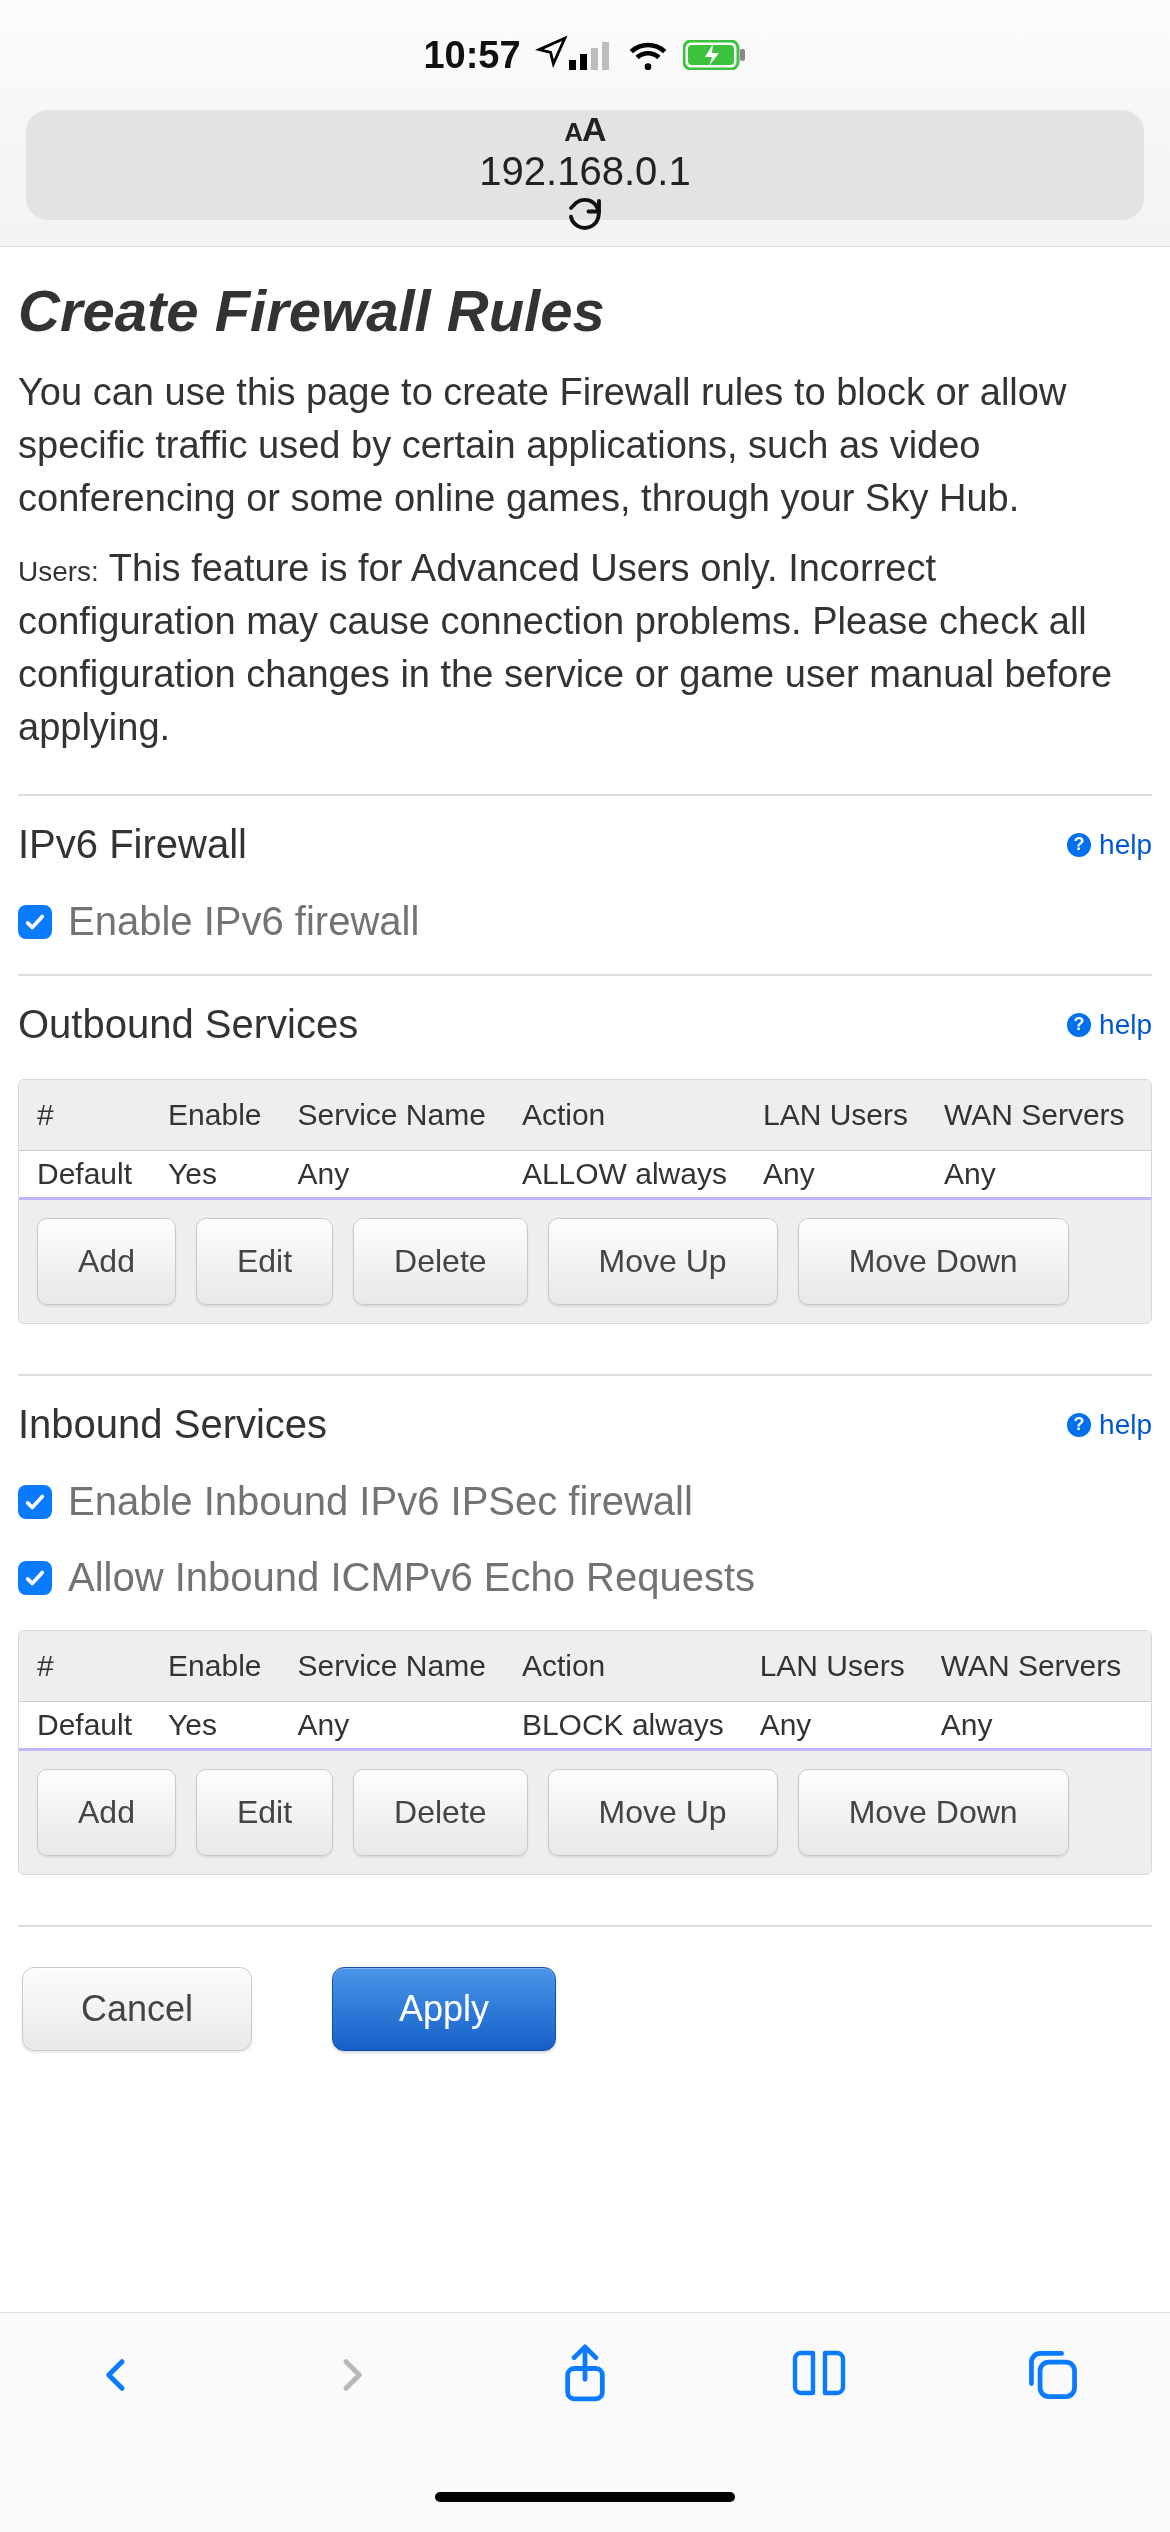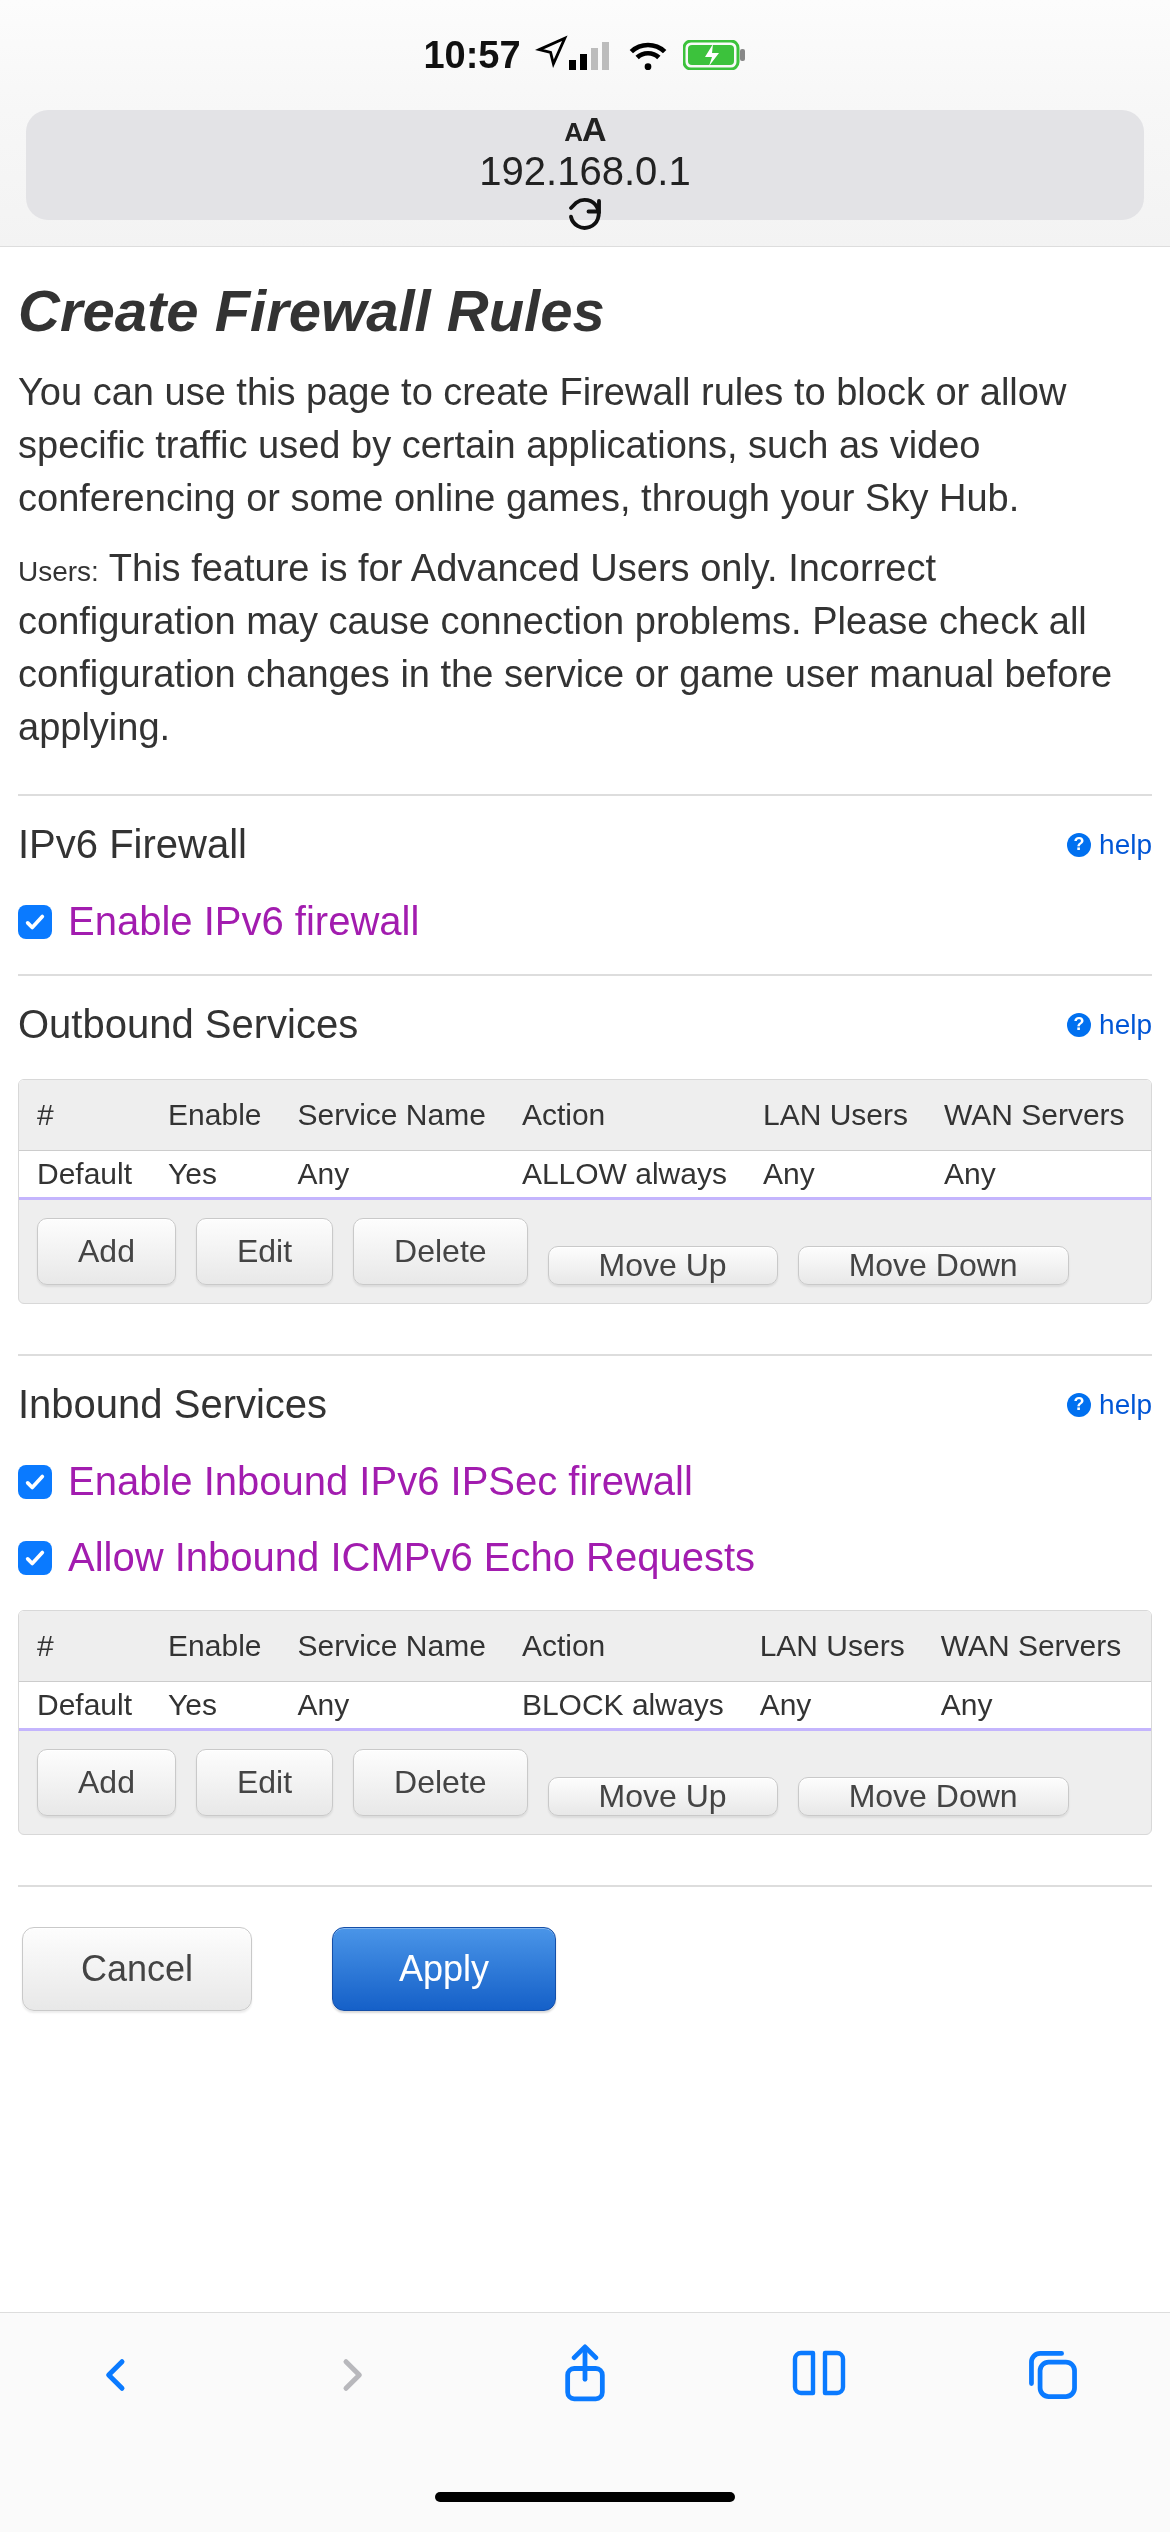--- a/index.html
+++ b/index.html
@@ -86,21 +86,21 @@
     gap: 21px;
   }
   .section-title { font-size: 40px; color:#333; }
   .help-link { font-size: 28px; color:#0056d6; display:flex; align-items:center; gap:8px;}
   .help-link .q {
     display:inline-flex; width:24px; height:24px; border-radius:50%; background:#0070f0;
     color:#fff; font-size:18px; align-items:center; justify-content:center; font-weight:700;
   }
 
   .check-row {
-    display:flex; align-items:center; gap:16px; font-size:40px; color:#a21caf;
+    display:flex; align-items:center; gap:16px; font-size:40px; color:#737373;
     margin: 31px 0 30px 0;
   }
   .chk {
     width:34px; height:34px; border-radius:8px; background:#0a7aff;
     display:inline-flex; align-items:center; justify-content:center; flex-shrink:0;
   }
 
   
   .tbl-wrap {
     border:1px solid #d8d8d8;
@@ -136,21 +136,21 @@
   .btn {
     background: linear-gradient(#fdfdfd,#e8e8e8);
     border:1px solid #c9c9c9;
     border-radius:10px;
     padding: 14px 40px;
     font-size: 32px;
     color:#444;
     box-shadow: 0 2px 2px rgba(0,0,0,.08), inset 0 1px 0 #fff;
     cursor:pointer;
   }
-  .btn.wide { padding: 0 50px; margin-top: 28px; }
+  .btn.wide { padding: 24px 50px; }
   .btn.primary {
     background: linear-gradient(#4a95e8,#1560c8);
     color:#fff;
     border:1px solid #154fa8;
     box-shadow: 0 2px 2px rgba(0,0,0,.15), inset 0 1px 0 rgba(255,255,255,.35);
   }
 
   .page-actions { display:flex; gap:80px; margin-top:40px; padding:0 4px 30px 4px;}
   .page-actions .btn { padding: 20px 58px; font-size: 36px; border-radius:12px;}
   .page-actions .btn.primary { padding: 20px 66px; }

